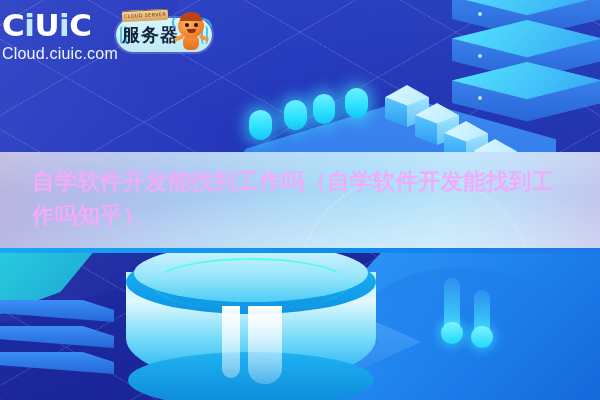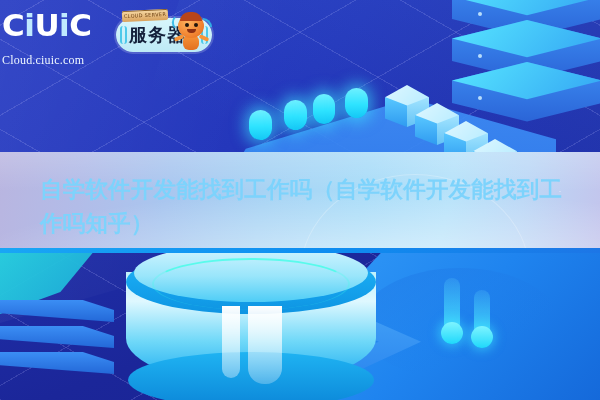--- a/index.html
+++ b/index.html
@@ -231,25 +231,25 @@
   }
   .band .arc2{
     position:absolute;left:300px;top:22px;width:230px;height:200px;
     border-radius:50%;
     border:1px solid rgba(255,255,255,.5);
     opacity:.5;
   }
 
   .title{
     position:absolute;left:32px;top:164px;width:544px;
-    margin:8px;
+    margin:0;
     font-size:22.5px;
     line-height:34px;
     font-weight:bold;
-    color:#7dd3fc;
+    color:#f0abfc;
     letter-spacing:.2px;
     font-family:"DejaVu Sans","Liberation Sans",sans-serif;
   }
 
   
   .rule{
     position:absolute;left:0;top:248px;width:600px;height:5px;
     background:linear-gradient(90deg,#19a6f5,#0e8df0 55%,#1d76e6);
   }
 
@@ -257,38 +257,38 @@
   .brand{
     position:absolute;left:2px;top:8px;width:108px;height:52px;
   }
   .brand .word{
     font-size:31px;font-weight:bold;color:#ffffff;line-height:34px;
     letter-spacing:-.5px;
     font-family:"DejaVu Sans","Liberation Sans",sans-serif;
   }
   .brand .word .u{color:#bfe9ff;}
   .brand .sub{
-    font-size:12px;color:#eef7ff;letter-spacing:.2px;margin-top:11px;
-    font-family:Liberation Serif, serif;
+    font-size:16px;color:#eef7ff;letter-spacing:.2px;margin-top:3px;
+    font-family:Liberation Sans, sans-serif;
   }
 
   .pill{
     position:absolute;left:116px;top:18px;width:96px;height:34px;
     border-radius:17px;
     background:linear-gradient(180deg,#d8f6fb,#bdeaf6);
     box-shadow:0 0 0 2px rgba(255,255,255,.18);
   }
   .pill .dash{
     position:absolute;left:4px;top:8px;width:7px;height:18px;
     border-left:2px solid #37c3e8;border-right:2px solid #37c3e8;
     border-radius:3px;opacity:.85;
   }
   .pill .dash.r{left:85px;}
   .pill .cn{
-    position:absolute;left:13px;top:5px;
+    position:absolute;left:6px;top:5px;
     font-size:18px;font-weight:bold;color:#13203a;letter-spacing:1px;
     font-family:Liberation Serif, serif;
   }
   .ribbon{
     position:absolute;left:122px;top:10px;width:46px;height:11px;
     border-radius:2px;
     background:linear-gradient(180deg,#f6d9a6,#d9a25c);
     transform:rotate(-3deg);
     box-shadow:0 1px 0 #8a5f28 inset;
   }

